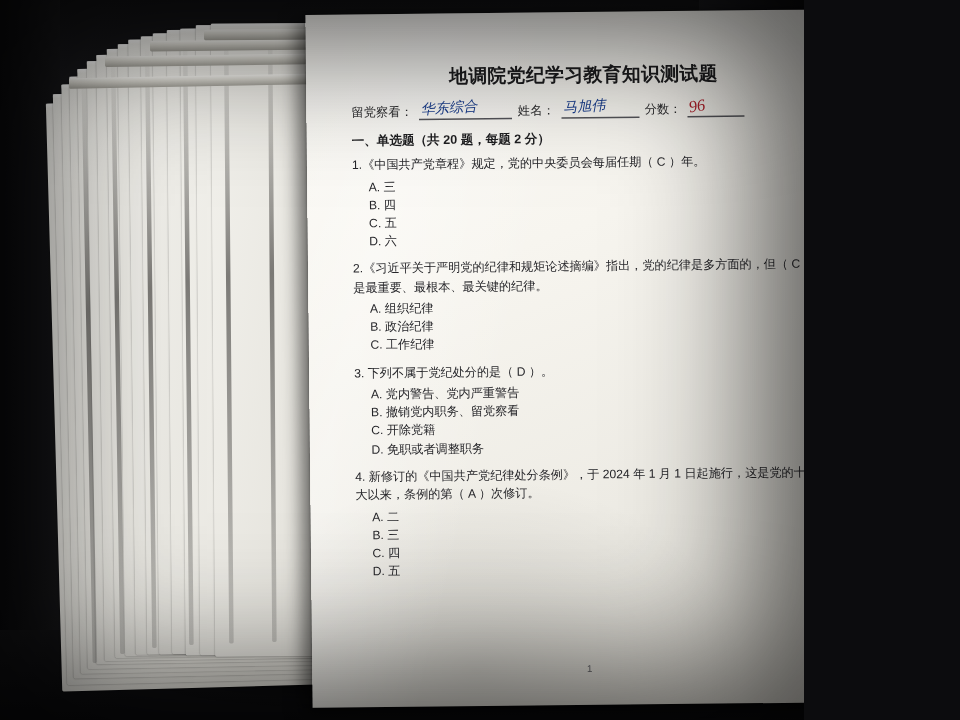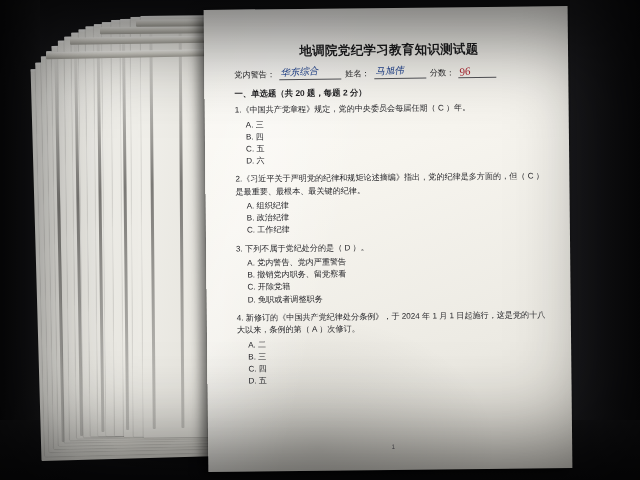--- a/index.html
+++ b/index.html
@@ -8,21 +8,21 @@
     background: #0c0c0e;
   }
   body {
     width: 640px;
     height: 480px;
     overflow: hidden;
     font-family: "Liberation Sans", sans-serif;
   }
   #scene {
     position: relative;
-    width: 640px;
+    width: 536px;
     height: 480px;
     background:
       radial-gradient(ellipse 120% 90% at 50% 40%, #2a2a2c 0%, #141416 55%, #08080a 100%);
     overflow: hidden;
   }
 
   
   .desk-top {
     position: absolute;
     left: 0; top: 0; width: 640px; height: 70px;
@@ -235,21 +235,21 @@
     <div class="sheet-edge" style="left:64px;  top:16px; width:244px; height:7px;  transform:rotate(-0.6deg);"></div>
     <div class="sheet-edge" style="left:100px; top:9px;  width:248px; height:7px;  transform:rotate(-0.4deg);"></div>
   </div>
 
   <div id="paper">
     <div class="paper-inner">
 
       <div class="doc-title">地调院党纪学习教育知识测试题</div>
 
       <div class="meta-row">
-        <span class="meta-label">党内警告：</span>
+        <span class="meta-label">留党察看：</span>
         <span class="meta-fill" style="width:62px;">
           <span class="hand">华东综合</span>
         </span>
         <span class="meta-label">姓名：</span>
         <span class="meta-fill" style="width:52px;">
           <span class="hand">马旭伟</span>
         </span>
         <span class="meta-label">分数：</span>
         <span class="meta-fill" style="width:38px;">
           <span class="hand red">96</span>

